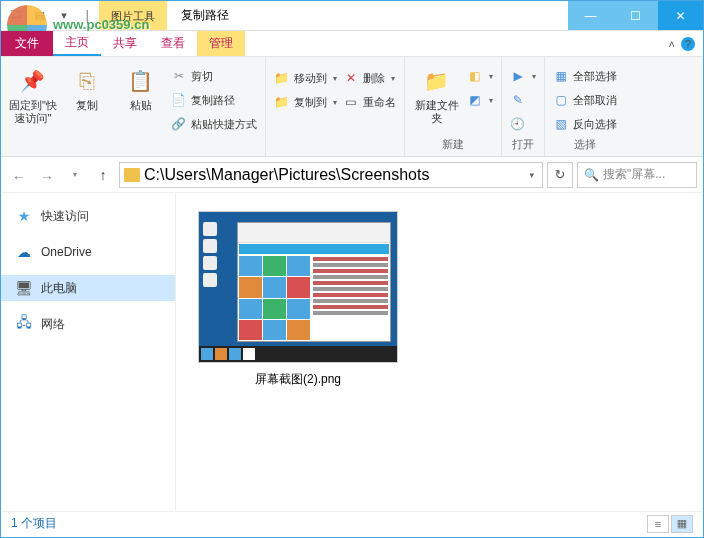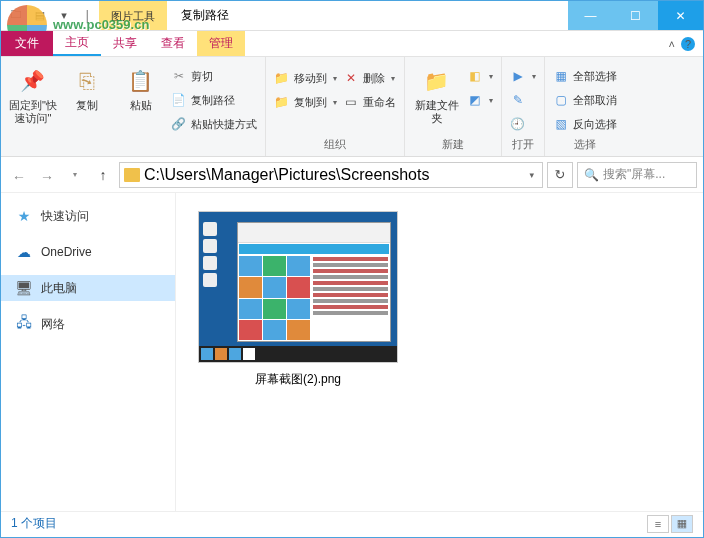--- a/index.html
+++ b/index.html
@@ -181,21 +181,20 @@
           <span class="sic" style="color:#d04040">✕</span>
           <span>删除</span>
             <span class="dd">▾</span>
         </div>
         <div class="small-item">
           <span class="sic">▭</span>
           <span>重命名</span>
         </div>
       </div>
     </div>
-    <div class="grp-label">组织</div>
   </div>
 
   <div class="ribbon-group">
     <div class="grp-content">
       <div class="big-btn">
         <span class="ic ic-folder">📁</span>
         <span class="lbl">新建文件夹</span>
       </div>
       <div class="small-list" style="padding-top:4px">
         <div class="small-item">

